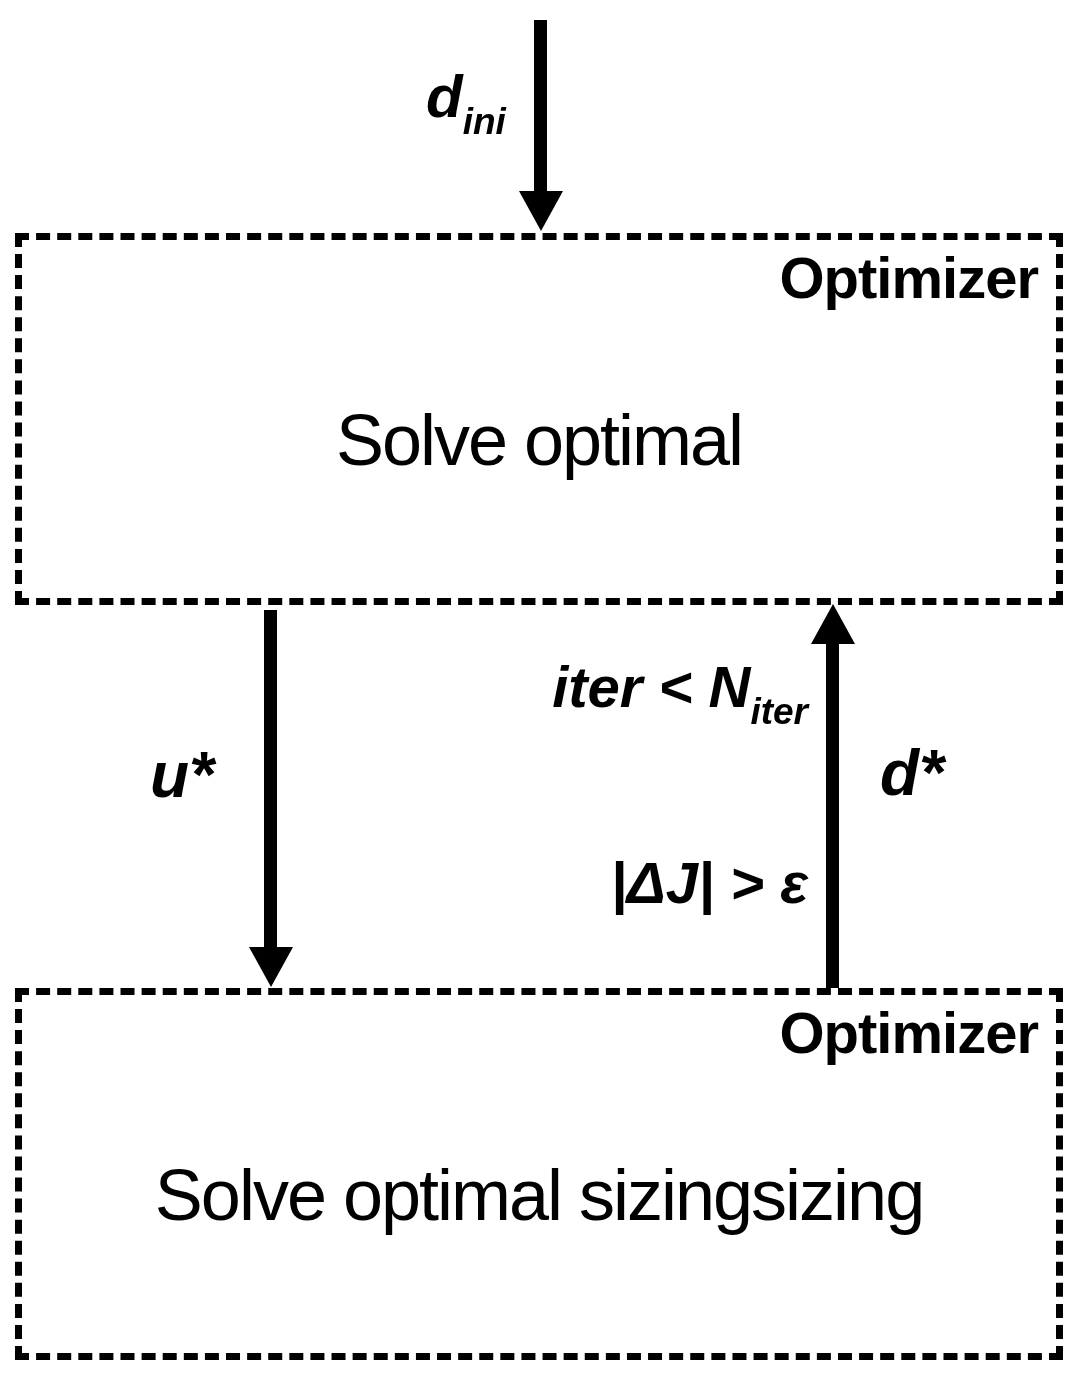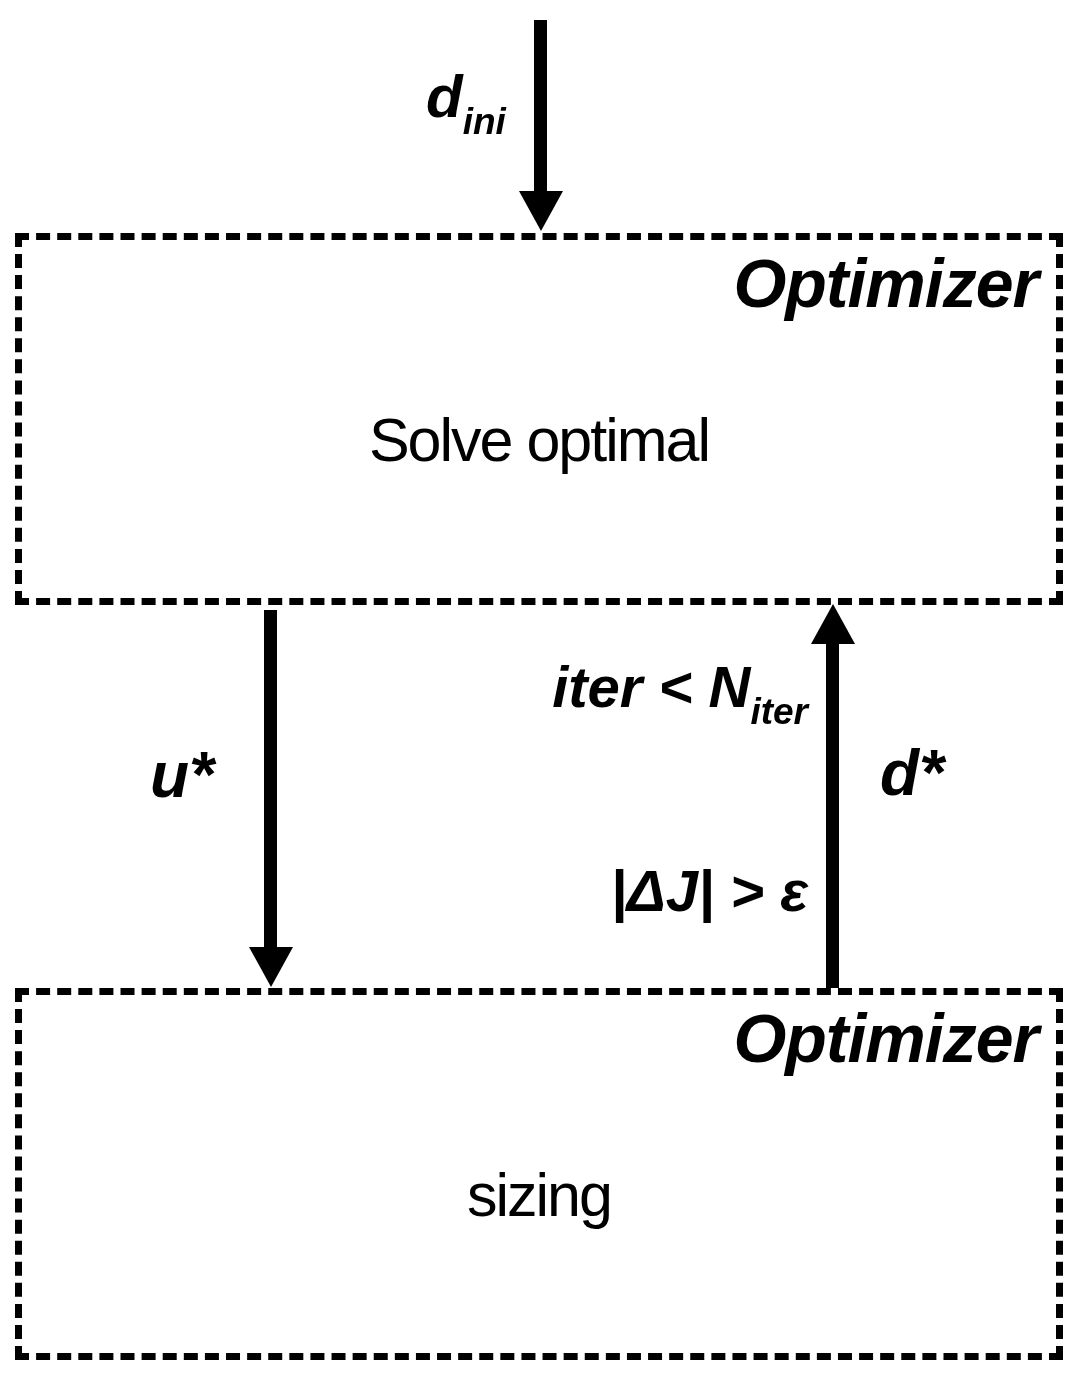--- a/index.html
+++ b/index.html
@@ -30,35 +30,34 @@
     border: 7px dashed var(--ink);
     box-sizing: border-box;
   }
   .box-control { top: 233px; }
   .box-sizing  { top: 988px; }
 
   .corner-label {
     position: absolute;
     top: 4px;
     right: 18px;
-    font-size: 68px;
+    font-size: 58px;
     font-weight: bold;
-    font-style: italic;
     letter-spacing: -1px;
   }
   .box-body {
     position: absolute;
     left: 0; right: 0; top: 0; bottom: 0;
     display: flex;
     flex-direction: row;
     align-items: center;
     justify-content: center;
     padding-top: 42px;
     text-align: center;
-    font-size: 61px;
+    font-size: 72px;
     font-weight: 400;
     letter-spacing: -2px;
     line-height: 112px;
   }
 
   
   .arrow { position: absolute; width: 44px; }
   .arrow-shaft {
     position: absolute;
     left: 15px;
@@ -113,21 +112,21 @@
     width: 500px;
     height: 280px;
     text-align: center;
     font-weight: bold;
     font-style: italic;
     font-size: 58px;
   }
   .cond-line { position: absolute; left: 0; right: 0; line-height: 70px; text-align: right; }
   .cond-line-1 { top: 0; }
   .cond-line-2 { top: 112px; }
-  .cond-line-3 { top: 204px; }
+  .cond-line-3 { top: 196px; }
 </style>
 </head>
 <body>
 
 <div class="canvas">
 
   <div class="arrow arrow-dini">
     <div class="arrow-shaft"></div>
     <div class="arrow-head-down"></div>
   </div>
@@ -153,17 +152,18 @@
 
   <div class="arrow arrow-dstar">
     <div class="arrow-head-up"></div>
     <div class="arrow-shaft"></div>
   </div>
   <div class="flow-label label-d">d*</div>
 
   <div class="dashed-box box-sizing">
     <div class="corner-label">Optimizer</div>
     <div class="box-body">
+      <div>Solve optimal sizing</div>
       <div>sizing</div>
     </div>
   </div>
 
 </div>
 
 </body></html>

